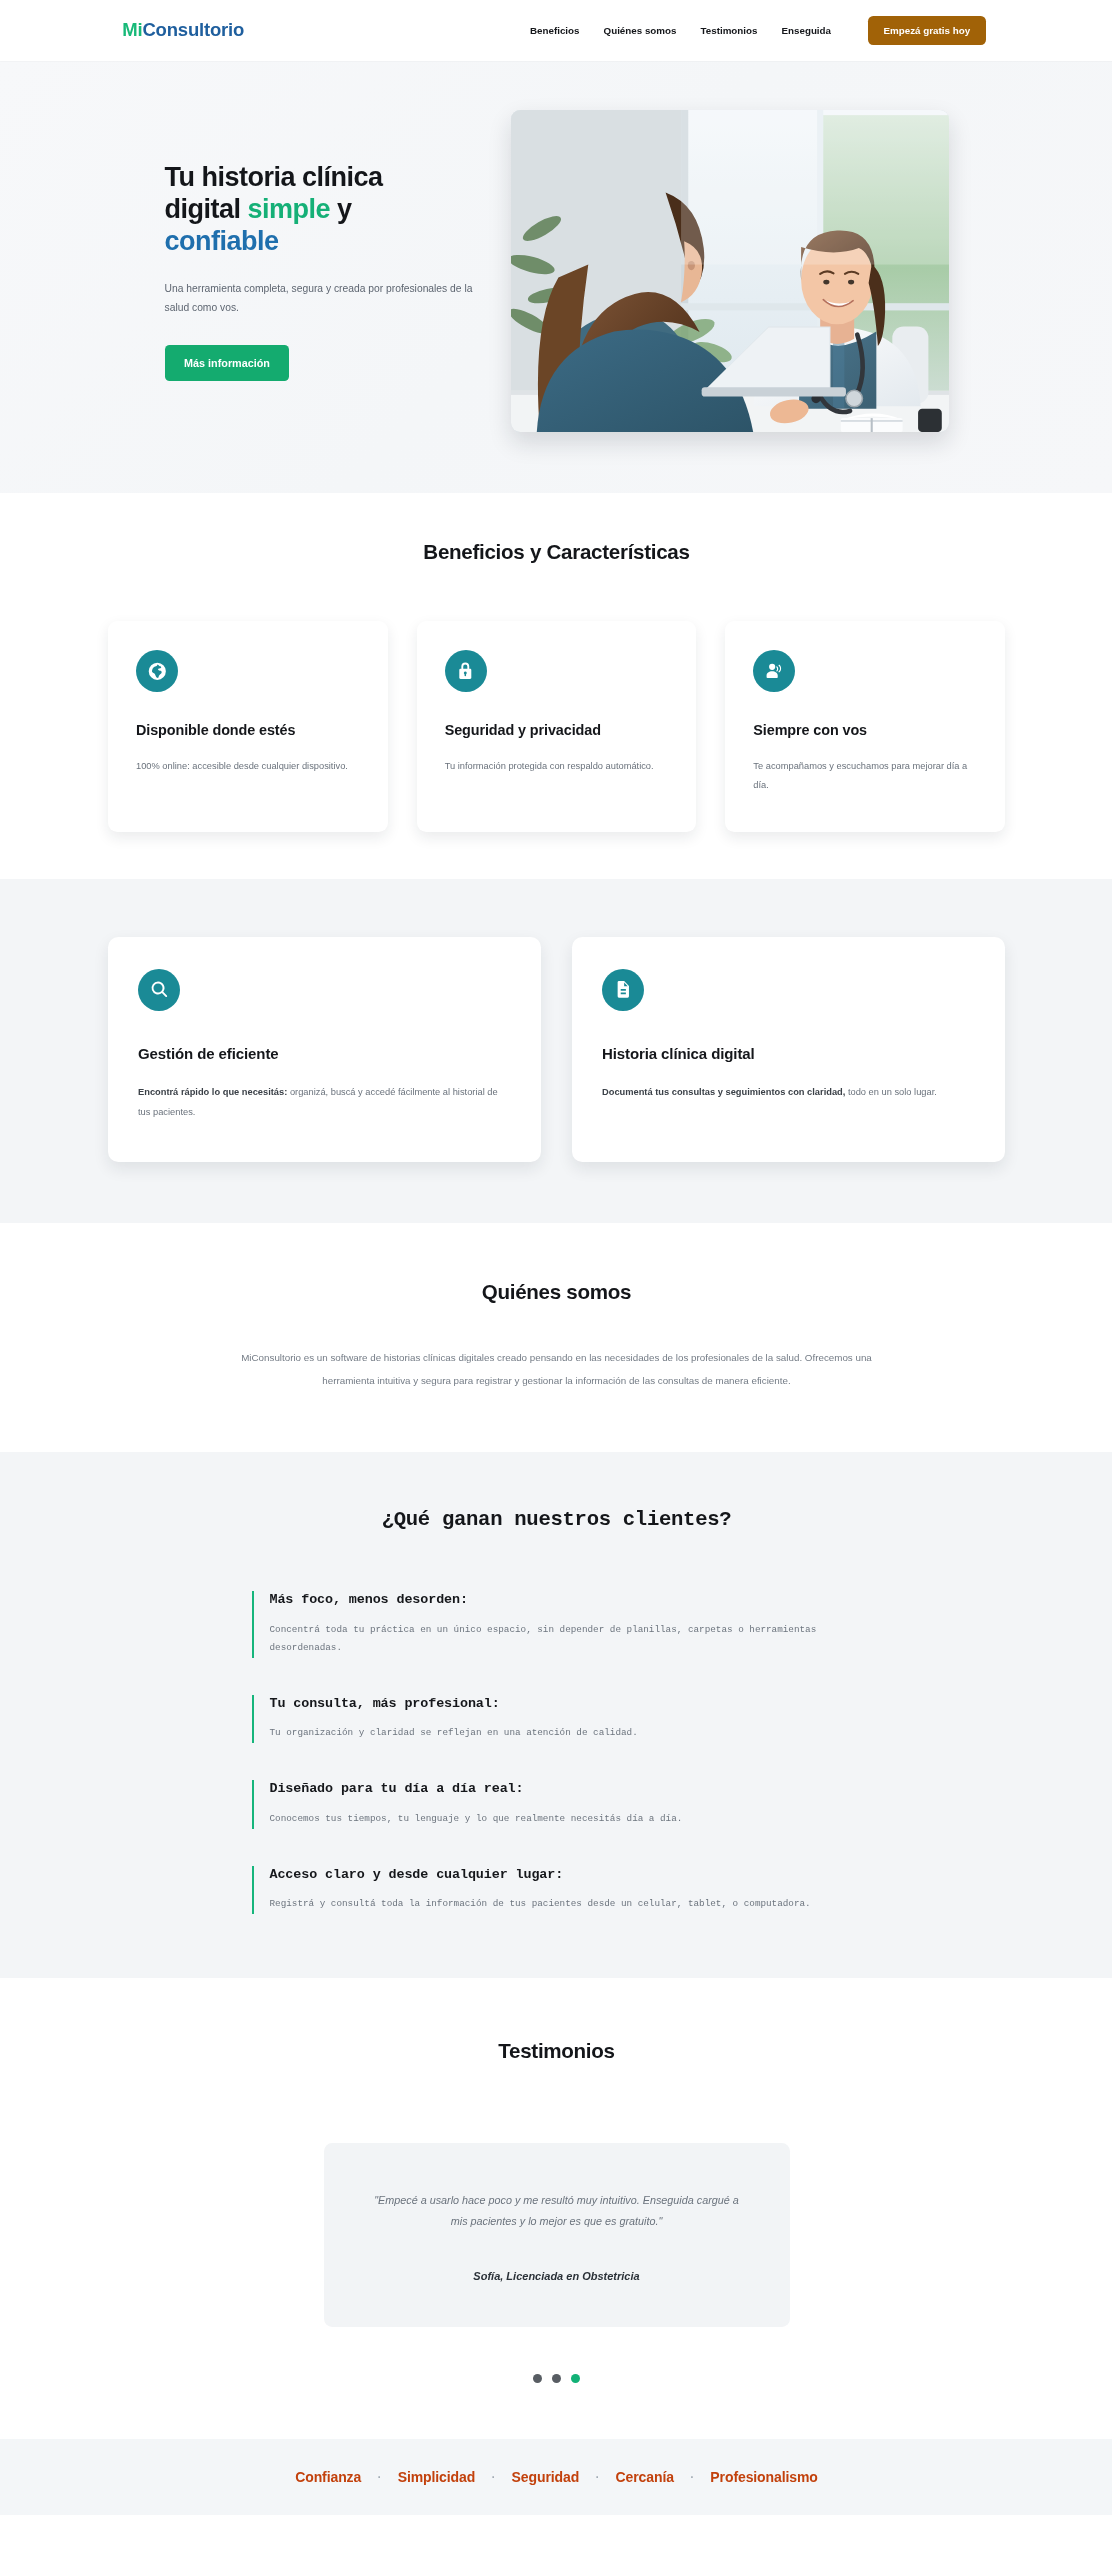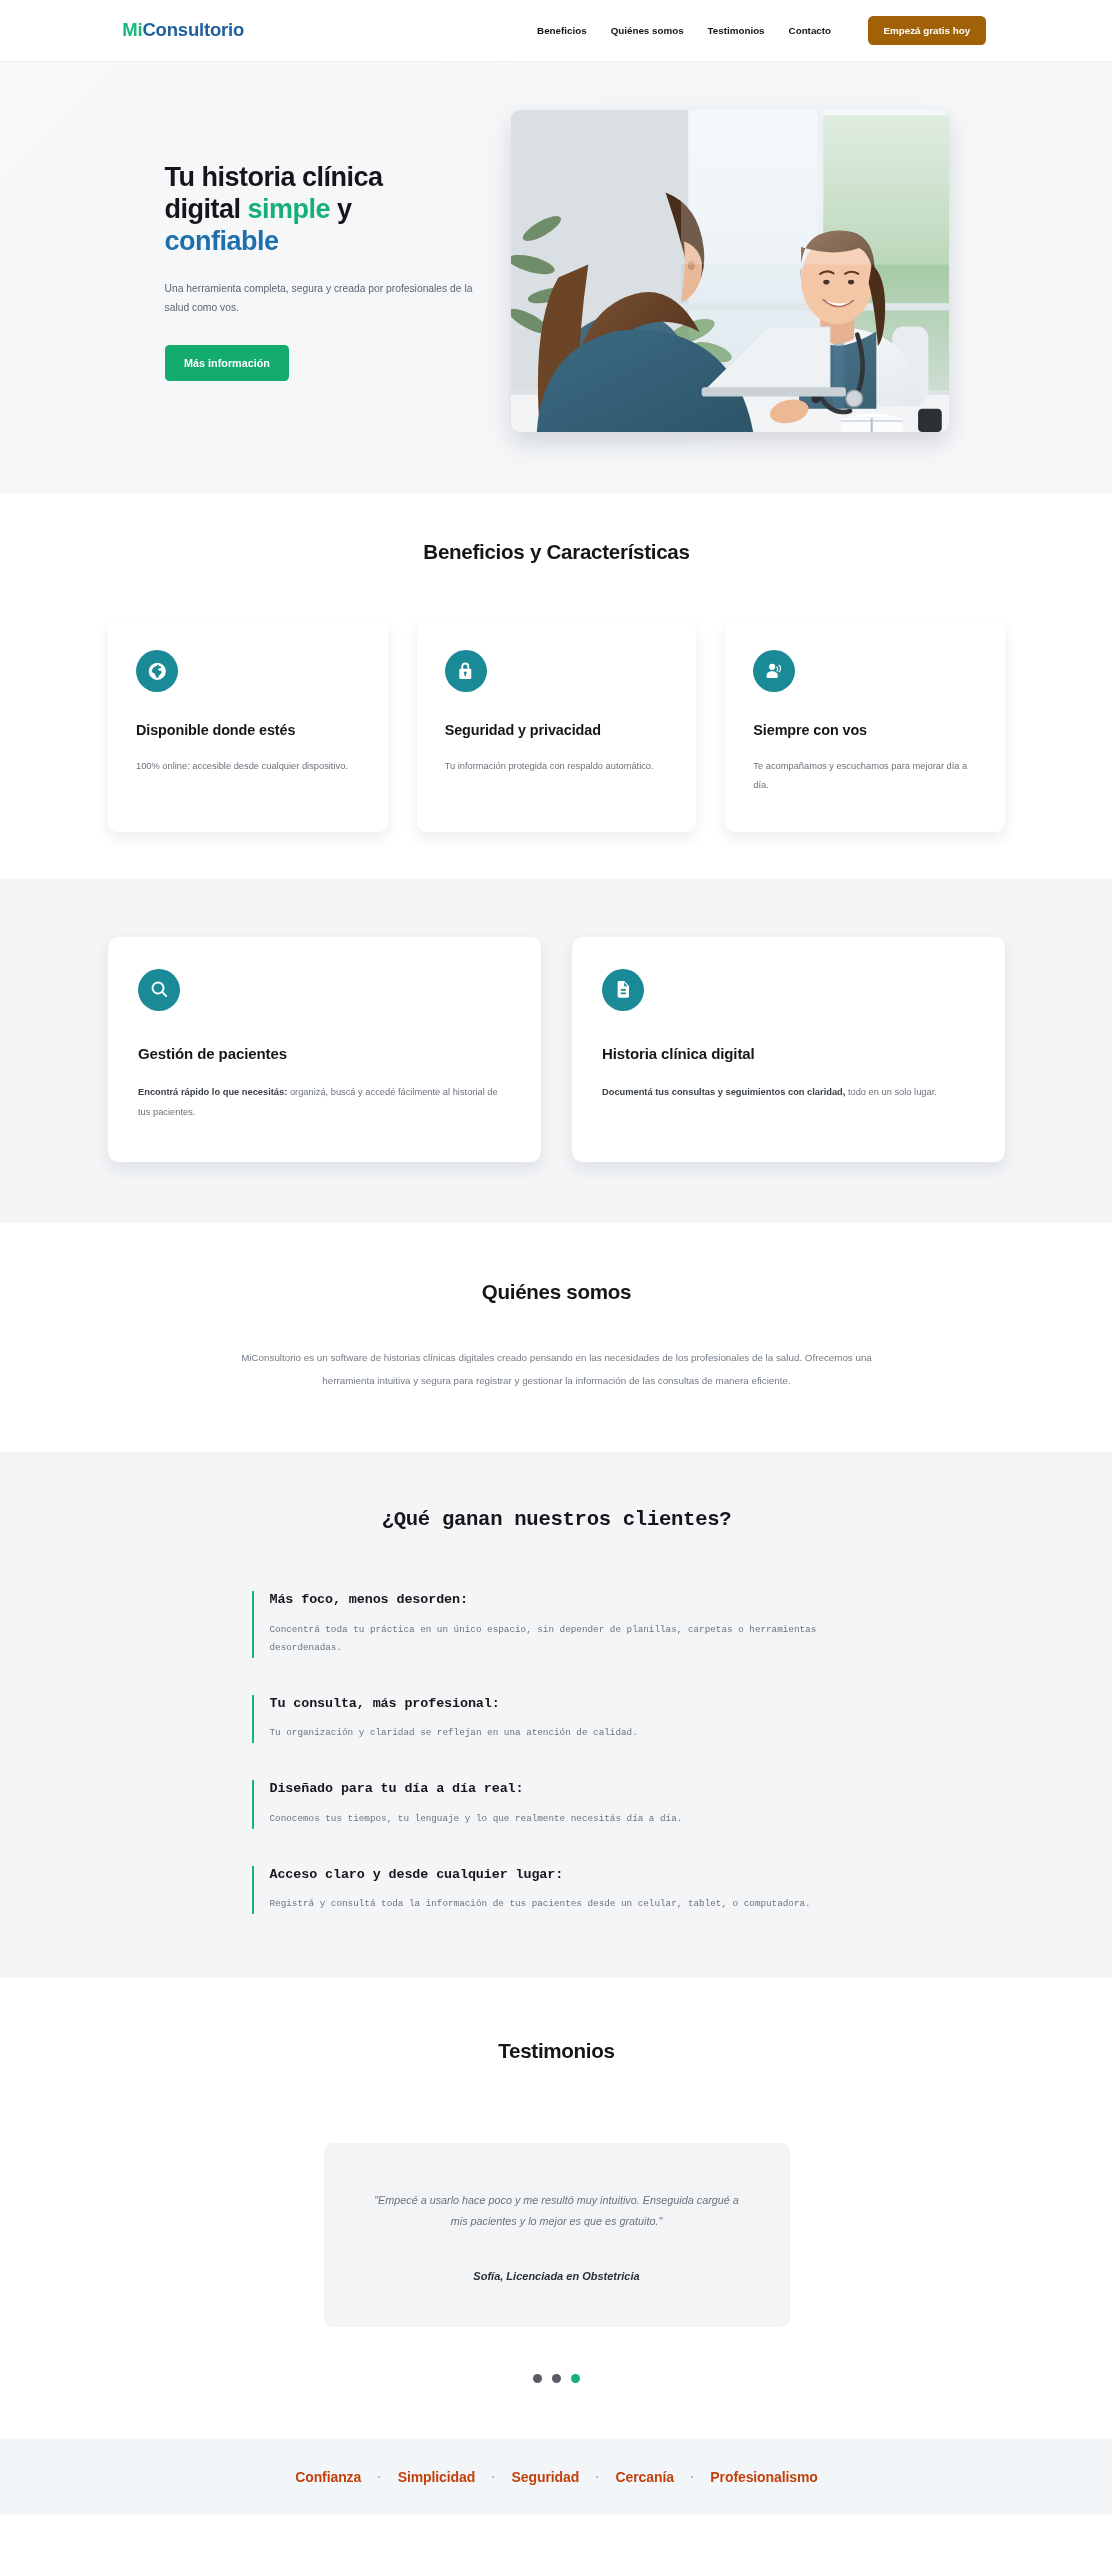--- a/index.html
+++ b/index.html
@@ -157,21 +157,21 @@
 
 <header class="site-header">
   <div class="header-inner">
     <div class="logo">
       <span class="mi">Mi</span><span class="consultorio">Consultorio</span>
     </div>
     <nav class="main-nav">
       <a href="#">Beneficios</a>
       <a href="#">Quiénes somos</a>
       <a href="#">Testimonios</a>
-      <a href="#">Contacto</a>
+      <a href="#">Enseguida</a>
       <button class="btn-cta-header">Empezá gratis hoy</button>
     </nav>
   </div>
 </header>
 
 <section class="hero">
   <div class="hero-inner">
     <div class="hero-left">
       <h1 class="hero-title">
         <span>Tu historia clínica</span><br>
@@ -330,21 +330,21 @@
 </section>
 
 <section class="section gray" style="padding:58px 0 61px;">
   <div class="feature-grid">
     <div class="feature-card">
       <div class="icon-circle">
         <svg viewBox="0 0 24 24">
             <path d="M10.5 3a7.5 7.5 0 1 0 4.55 13.46l4.24 4.25a1.1 1.1 0 0 0 1.56-1.56l-4.25-4.24A7.5 7.5 0 0 0 10.5 3zm0 2.2a5.3 5.3 0 1 1 0 10.6 5.3 5.3 0 0 1 0-10.6z"></path>
           </svg>
       </div>
-      <h3>Gestión de pacientes</h3>
+      <h3>Gestión de eficiente</h3>
       <p><b>Encontrá rápido lo que necesitás:</b><span> organizá, buscá y accedé fácilmente al historial de tus pacientes.</span></p>
     </div>
     <div class="feature-card">
       <div class="icon-circle">
         <svg viewBox="0 0 24 24">
             <path d="M7 2.2a1.6 1.6 0 0 0-1.6 1.6v16.4A1.6 1.6 0 0 0 7 21.8h10a1.6 1.6 0 0 0 1.6-1.6V8.2L13 2.2H7zm6 1.9 4.1 4.3H13V4.1zM9 11.6h6v2.1H9v-2.1zm0 4h6v2.1H9v-2.1z"></path>
           </svg>
       </div>
       <h3>Historia clínica digital</h3>
       <p><b>Documentá tus consultas y seguimientos con claridad,</b><span> todo en un solo lugar.</span></p>

